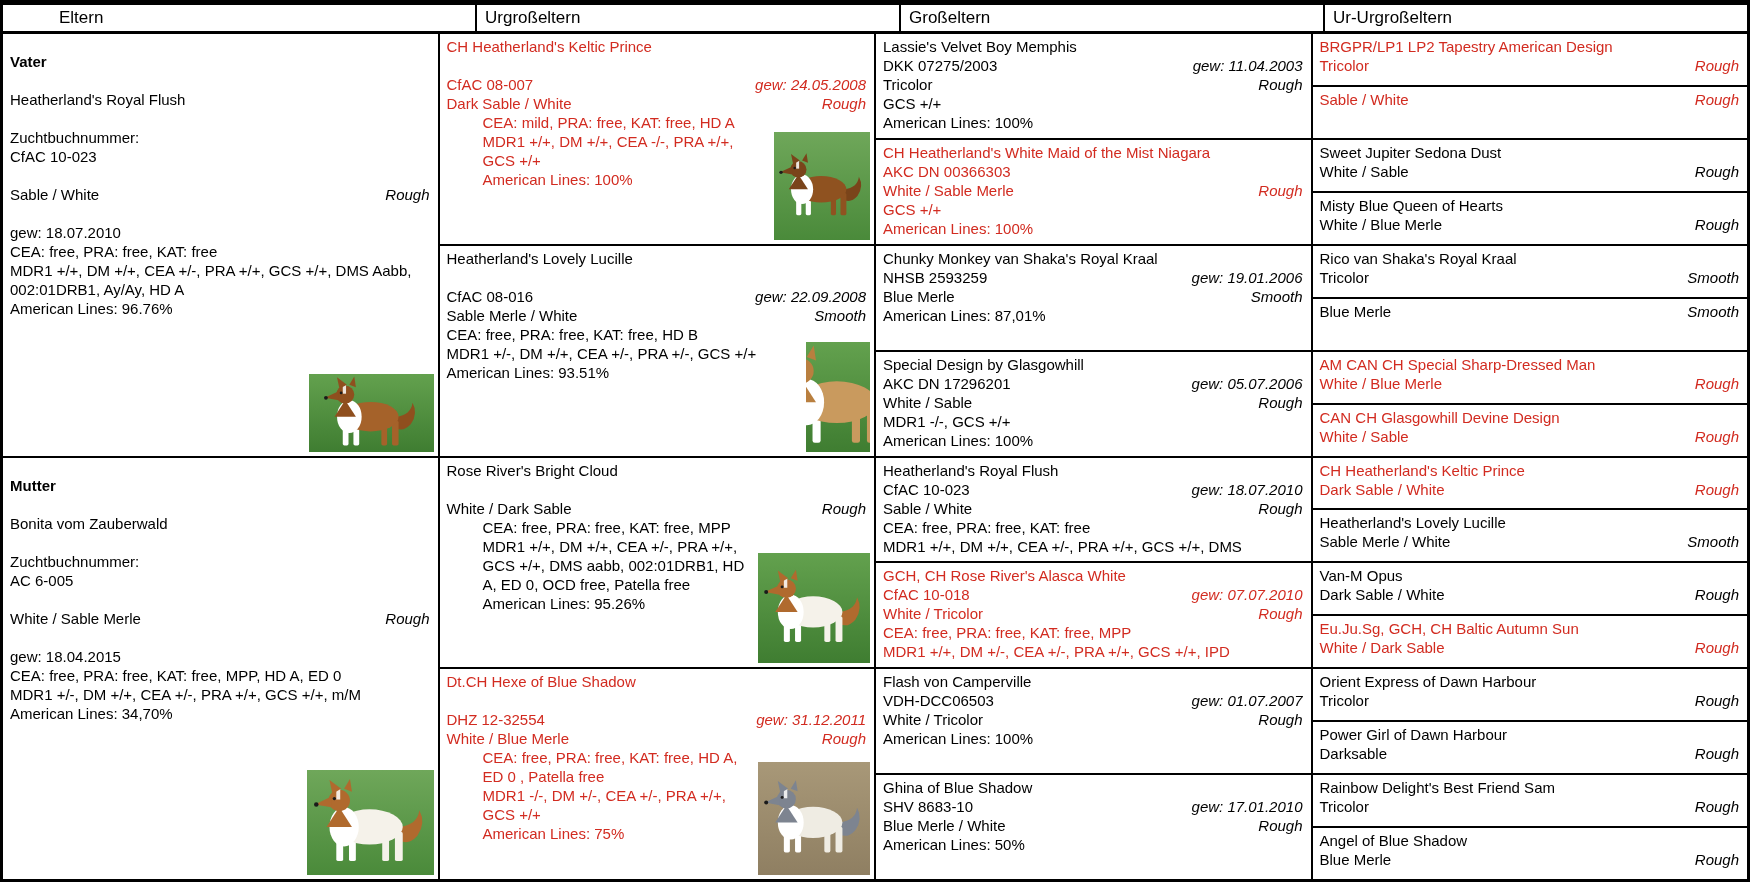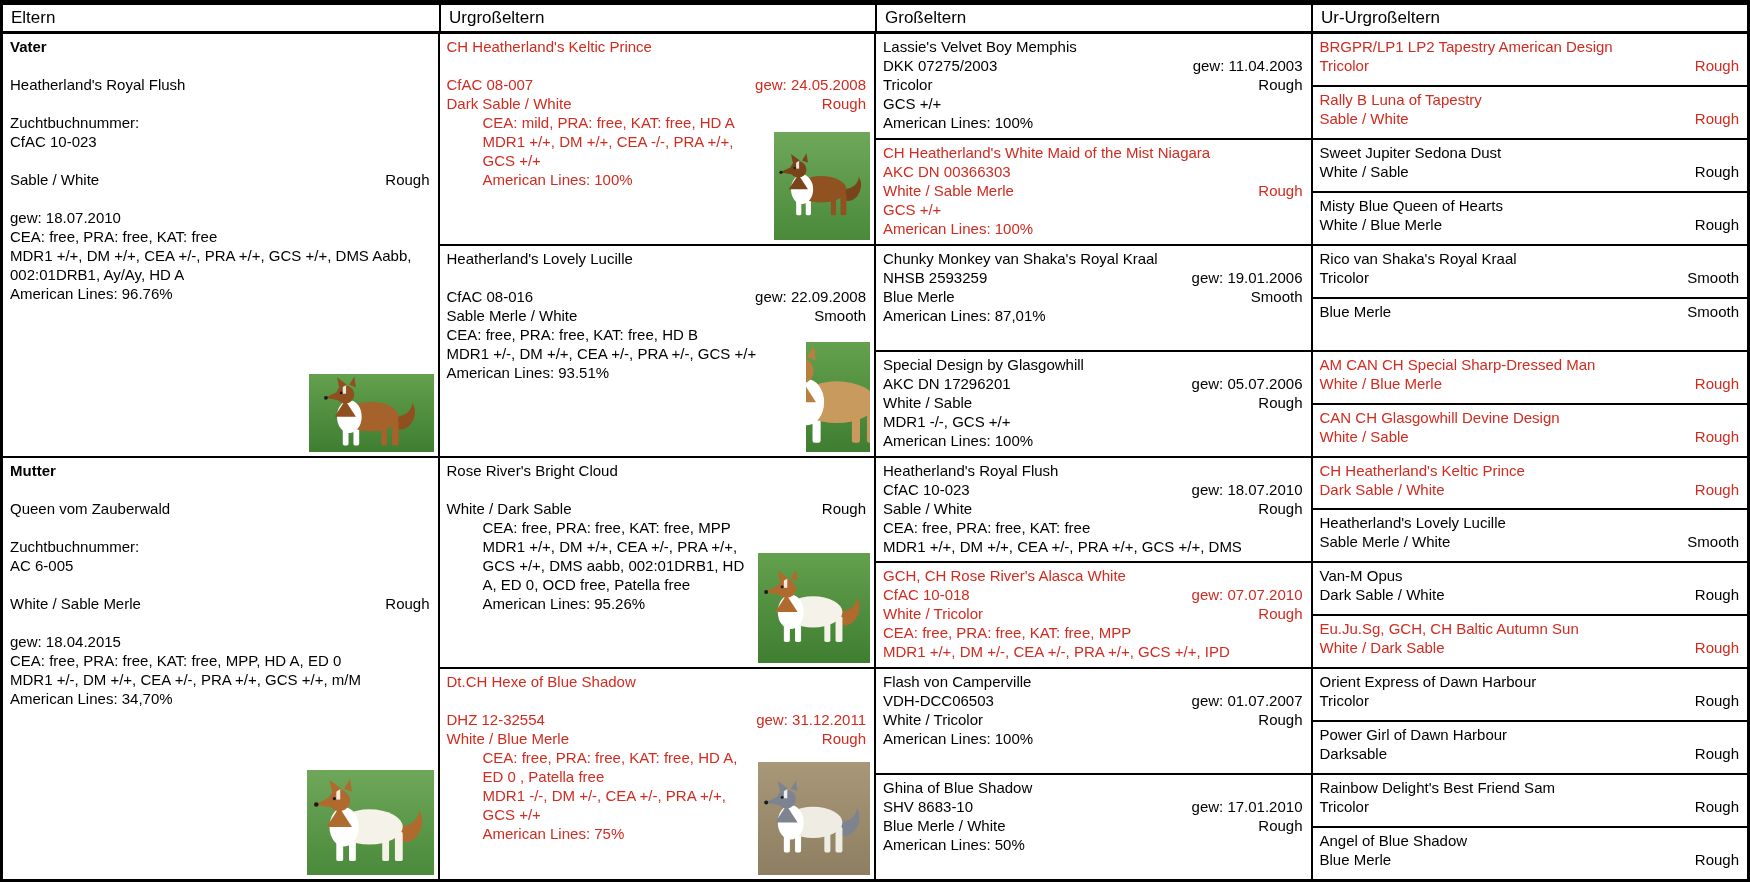--- a/index.html
+++ b/index.html
@@ -4,40 +4,40 @@
 <style>
   html,body{margin:0;padding:0;background:#fff;}
   body{font-family:"Liberation Sans","DejaVu Sans",sans-serif;color:#000;}
   .sheet{
     width:1750px;height:882px;box-sizing:border-box;
     border:3px solid #000;border-top:5px solid #000;
     display:flex;flex-direction:column;background:#fff;
   }
   .hdr{
     display:grid;grid-template-columns:repeat(4,1fr);
-    border-bottom:3px solid #000;flex:0 0 26px;align-items:center;
+    border-bottom:3px solid #000;flex:0 0 26px;align-items:center;padding-left:48px;
   }
   .hdr .hcell{font-size:17px;padding:2px 0 2px 8px;}
   .hdr .hcell+.hcell{border-left:2px solid #000;height:100%;box-sizing:border-box;display:flex;align-items:center;}
   .grid{
     flex:1 1 auto;display:grid;
     grid-template-columns:repeat(4,1fr);
     grid-template-rows:repeat(16,1fr);
     background:#000;gap:2px;min-height:0;
   }
   .cell{
     background:#fff;position:relative;overflow:hidden;
     padding:3px 6px 2px 7px;font-size:15px;line-height:19px;
     box-sizing:border-box;
   }
   .red{color:#d22b20;}
-  .role{font-weight:bold;}
+  .role{font-weight:bold;margin-top:15px;}
   .blank{height:19px;}
   .row{display:flex;justify-content:space-between;align-items:center;}
-  .rt{text-align:right;white-space:nowrap;padding-right:2px;}
+  .rt{text-align:right;white-space:nowrap;padding-right:2px;font-style:italic;}
   .healthblock{}
   .pr110{padding-right:112px;margin-left:36px;}
   .pr100{padding-right:100px;}
   .photo{position:absolute;right:4px;bottom:4px;overflow:hidden;}
   .photo svg{display:block;width:100%;height:100%;}
   .bg-grass{background:linear-gradient(#63a14e,#3f7d31);}
   .bg-grass2{background:linear-gradient(#6fa75a,#4a8a3a);}
   .bg-field{background:linear-gradient(#a89878,#8f7f62);}
   
   .dog-sable{--body:#a5622a;--head:#8f4f1e;}
@@ -100,21 +100,21 @@
       <div class="photo bg-grass dog-sable" style="width:125px;height:78px">
         <svg viewBox="0 0 130 95">
             <use href="#dog"></use>
           </svg>
       </div>
     </div>
 
     <div class="cell" style="grid-area:9/1/17/2">
       <div class="role">Mutter</div>
       <div class="blank"></div>
-      <div>Queen vom Zauberwald</div>
+      <div>Bonita vom Zauberwald</div>
       <div class="blank"></div>
       <div>Zuchtbuchnummer:</div>
       <div>AC 6-005</div>
       <div class="blank"></div>
       <div class="row">
         <span>White / Sable Merle</span>
         <span class="rt">Rough</span>
       </div>
       <div class="blank"></div>
       <div>gew: 18.04.2015</div>
@@ -329,21 +329,20 @@
     </div>
 
     <div class="cell red" style="grid-area:1/4/2/5">
       <div>BRGPR/LP1 LP2 Tapestry American Design</div>
       <div class="row">
           <span>Tricolor</span>
           <span class="rt">Rough</span>
         </div>
     </div>
     <div class="cell red" style="grid-area:2/4/3/5">
-      <div>Rally B Luna of Tapestry</div>
       <div class="row">
           <span>Sable / White</span>
           <span class="rt">Rough</span>
         </div>
     </div>
     <div class="cell" style="grid-area:3/4/4/5">
       <div>Sweet Jupiter Sedona Dust</div>
       <div class="row">
           <span>White / Sable</span>
           <span class="rt">Rough</span>

